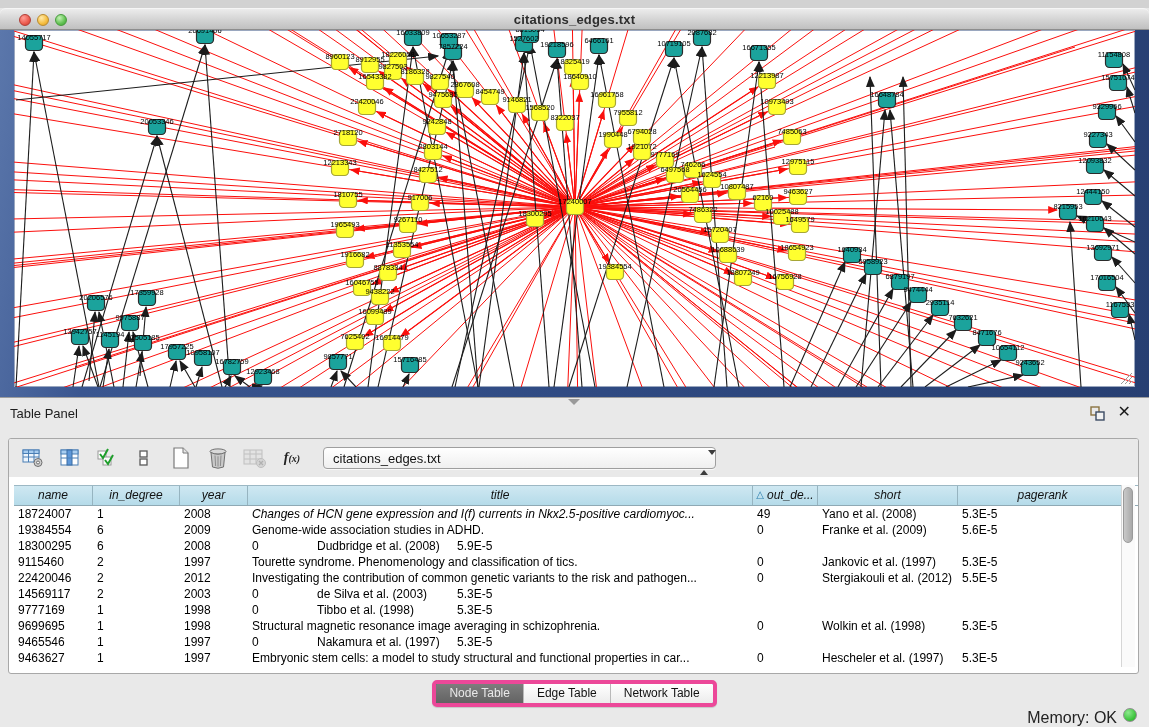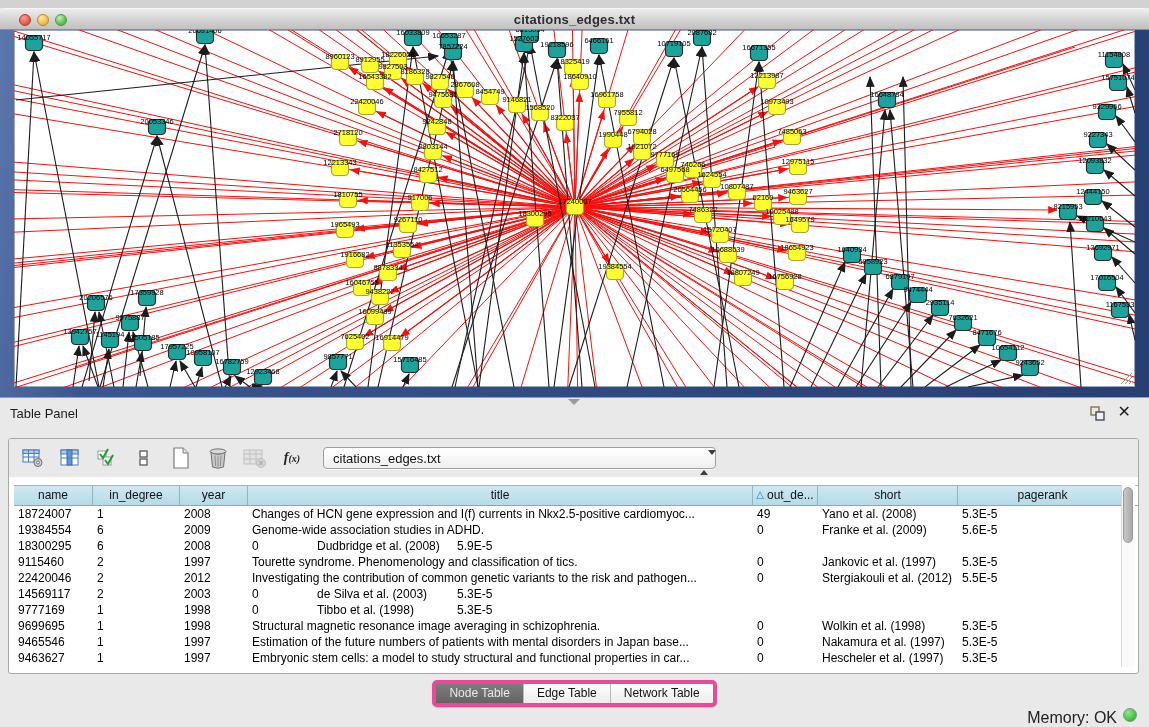--- a/index.html
+++ b/index.html
@@ -52,21 +52,21 @@
   .net-select{
     position:relative;width:393px;height:22px;margin-left:6px;
     border:1px solid #9e9e9e;border-radius:4px;background:linear-gradient(#ffffff,#efefef);
     font-size:13px;color:#111;line-height:22px;padding-left:9px;box-sizing:border-box;cursor:pointer;
     box-shadow:0 1px 0 rgba(255,255,255,.7);
   }
   .stepper{position:absolute;right:6px;top:4px;width:9px;height:14px;}
   .stepper .up{width:0;height:0;border-left:4px solid transparent;border-right:4px solid transparent;border-bottom:5px solid #3c3c3c;margin-bottom:3px;}
   .stepper .dn{width:0;height:0;border-left:4px solid transparent;border-right:4px solid transparent;border-top:5px solid #3c3c3c;}
   .grid-area{position:absolute;left:5px;top:46px;width:1128px;height:182px;background:#fff;}
-  .hdr{display:flex;height:21px;border-top:1px solid #9cb8c4;border-bottom:1px solid #8fa9b4;box-sizing:border-box;}
+  .hdr{display:flex;height:21px;border-top:1px solid #9cb8c4;border-bottom:1px solid #8fa9b4;box-sizing:border-box;font-style:italic;}
   .hdr .cell{
     background:linear-gradient(#cfe8f2,#b5dbe9);border-right:1px solid #96b4c0;
     font-size:12px;color:#111;text-align:center;line-height:19px;box-sizing:border-box;
     overflow:hidden;white-space:nowrap;cursor:pointer;flex:0 0 auto;
   }
   .sort-tri{display:inline-block;color:#2d7fae;font-size:10px;margin-right:3px;transform:translateY(-1px);}
   .rows .row{display:flex;height:16px;line-height:16px;font-size:12px;color:#000;cursor:default;}
   .rows .cell{padding-left:4px;box-sizing:border-box;overflow:hidden;white-space:nowrap;flex:0 0 auto;}
   .vscroll{position:absolute;right:3px;top:46px;width:13px;height:182px;background:#fafafa;border-left:1px solid #d6d6d6;}
   .vthumb{position:absolute;left:1px;top:2px;width:10px;height:56px;border-radius:6px;background:linear-gradient(90deg,#c9c9c9,#a9a9a9);border:1px solid #9a9a9a;box-sizing:border-box;cursor:pointer;}
@@ -620,21 +620,21 @@
           <div class="cell" style="width: 505px;">title</div>
           <div class="cell" style="width: 65px;"><span class="sort-tri">△</span>out_de...</div>
           <div class="cell" style="width: 140px;">short</div>
           <div class="cell" style="width: 170px;">pagerank</div>
         </div>
       <div class="rows" id="tbl-rows">
           <div class="row">
             <div class="cell" style="width: 79px;">18724007</div>
             <div class="cell" style="width: 87px;">1</div>
             <div class="cell" style="width: 68px;">2008</div>
-            <div class="cell" style="width: 505px;">Changes of HCN gene expression and I(f) currents in Nkx2.5-positive cardiomyoc...</div>
+            <div class="cell" style="width: 505px; font-style: italic;">Changes of HCN gene expression and I(f) currents in Nkx2.5-positive cardiomyoc...</div>
             <div class="cell" style="width: 65px;">49</div>
             <div class="cell" style="width: 140px;">Yano et al. (2008)</div>
             <div class="cell" style="width: 170px;">5.3E-5</div>
           </div>
           <div class="row">
             <div class="cell" style="width: 79px;">19384554</div>
             <div class="cell" style="width: 87px;">6</div>
             <div class="cell" style="width: 68px;">2009</div>
             <div class="cell" style="width: 505px;">Genome-wide association studies in ADHD.</div>
             <div class="cell" style="width: 65px;">0</div>
@@ -689,21 +689,20 @@
             <div class="cell" style="width: 68px;">1998</div>
             <div class="cell" style="width: 505px;">Structural magnetic resonance image averaging in schizophrenia.</div>
             <div class="cell" style="width: 65px;">0</div>
             <div class="cell" style="width: 140px;">Wolkin et al. (1998)</div>
             <div class="cell" style="width: 170px;">5.3E-5</div>
           </div>
           <div class="row">
             <div class="cell" style="width: 79px;">9465546</div>
             <div class="cell" style="width: 87px;">1</div>
             <div class="cell" style="width: 68px;">1997</div>
-            <div class="cell" style="width: 505px;">Estimation of the future numbers of patients with mental disorders in Japan base...</div>
             <div class="cell" style="width: 65px;">0</div>
             <div class="cell" style="width: 140px;">Nakamura et al. (1997)</div>
             <div class="cell" style="width: 170px;">5.3E-5</div>
           </div>
           <div class="row">
             <div class="cell" style="width: 79px;">9463627</div>
             <div class="cell" style="width: 87px;">1</div>
             <div class="cell" style="width: 68px;">1997</div>
             <div class="cell" style="width: 505px;">Embryonic stem cells: a model to study structural and functional properties in car...</div>
             <div class="cell" style="width: 65px;">0</div>

